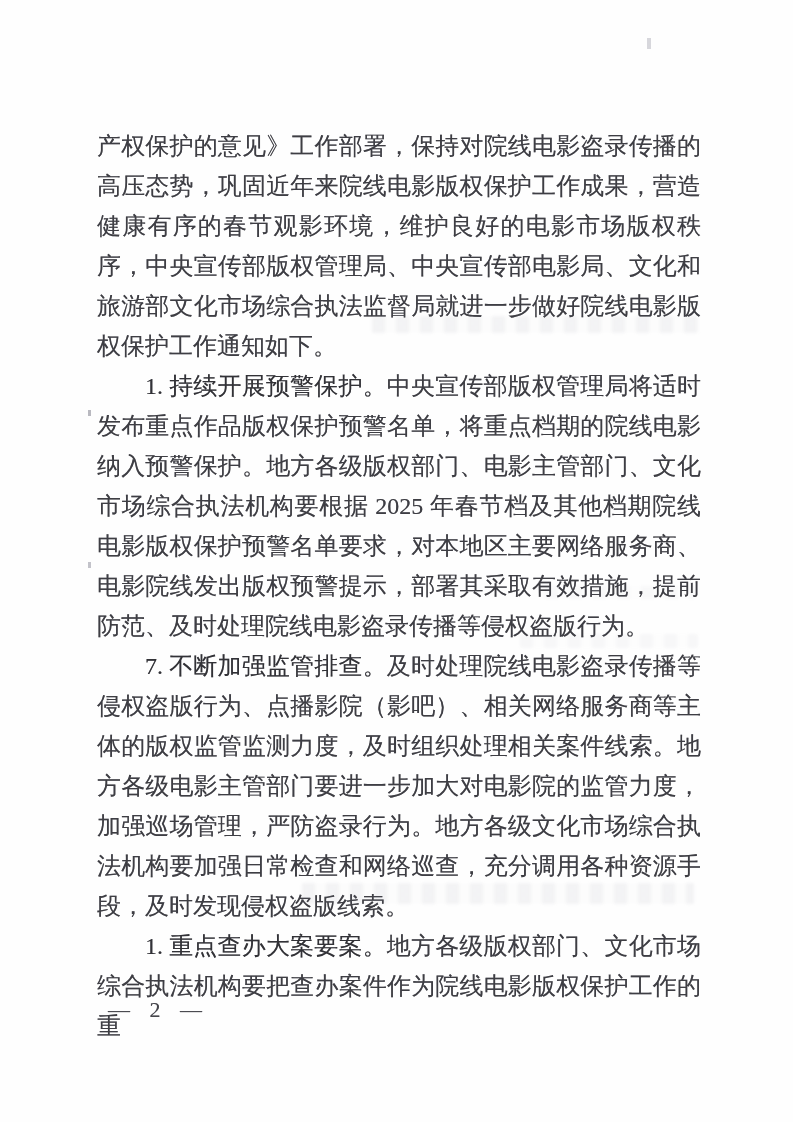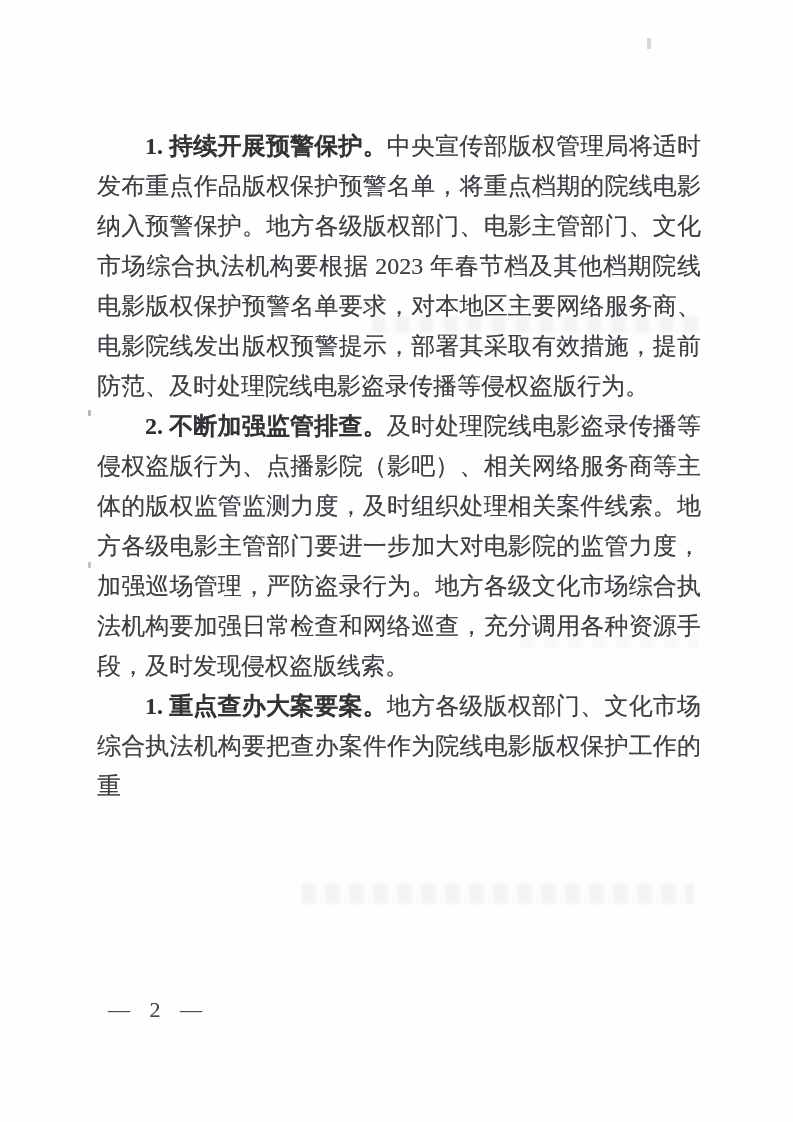--- a/index.html
+++ b/index.html
@@ -31,21 +31,21 @@
     text-shadow: 0 0 0.5px rgba(62,62,68,0.55);
   }
   .para {
     margin: 0;
     text-indent: 2em;
   }
   .para.no-indent {
     text-indent: 0;
   }
   .para .lead {
-    font-weight: 700;
+    font-weight: 400;
     color: #323237;
   }
   
   .page-number {
     position: absolute;
     left: 108px;
     top: 997px;
     font-size: 22px;
     line-height: 26px;
     color: #46464c;
@@ -80,24 +80,25 @@
   .speck-2 { left: 88px;  top: 410px; width: 3px; height: 6px; background: #b9b9c0; }
   .speck-3 { left: 88px;  top: 562px; width: 3px; height: 6px; background: #c3c3ca; }
 </style>
 </head>
 <body>
 
 <div class="page">
 
   <main class="body-text">
 
+    <p class="para no-indent"><b class="lead"></b><span>产权保护的意见》工作部署，保持对院线电影盗录传播的高压态势，巩固近年来院线电影版权保护工作成果，营造健康有序的春节观影环境，维护良好的电影市场版权秩序，中央宣传部版权管理局、中央宣传部电影局、文化和旅游部文化市场综合执法监督局就进一步做好院线电影版权保护工作通知如下。</span></p>
 
-    <p class="para"><b class="lead">1. 持续开展预警保护。</b><span>中央宣传部版权管理局将适时发布重点作品版权保护预警名单，将重点档期的院线电影纳入预警保护。地方各级版权部门、电影主管部门、文化市场综合执法机构要根据 2023 年春节档及其他档期院线电影版权保护预警名单要求，对本地区主要网络服务商、电影院线发出版权预警提示，部署其采取有效措施，提前防范、及时处理院线电影盗录传播等侵权盗版行为。</span></p>
+    <p class="para"><b class="lead">1. 持续开展预警保护。</b><span>中央宣传部版权管理局将适时发布重点作品版权保护预警名单，将重点档期的院线电影纳入预警保护。地方各级版权部门、电影主管部门、文化市场综合执法机构要根据 2025 年春节档及其他档期院线电影版权保护预警名单要求，对本地区主要网络服务商、电影院线发出版权预警提示，部署其采取有效措施，提前防范、及时处理院线电影盗录传播等侵权盗版行为。</span></p>
 
-    <p class="para"><b class="lead">2. 不断加强监管排查。</b><span>及时处理院线电影盗录传播等侵权盗版行为、点播影院（影吧）、相关网络服务商等主体的版权监管监测力度，及时组织处理相关案件线索。地方各级电影主管部门要进一步加大对电影院的监管力度，加强巡场管理，严防盗录行为。地方各级文化市场综合执法机构要加强日常检查和网络巡查，充分调用各种资源手段，及时发现侵权盗版线索。</span></p>
+    <p class="para"><b class="lead">7. 不断加强监管排查。</b><span>及时处理院线电影盗录传播等侵权盗版行为、点播影院（影吧）、相关网络服务商等主体的版权监管监测力度，及时组织处理相关案件线索。地方各级电影主管部门要进一步加大对电影院的监管力度，加强巡场管理，严防盗录行为。地方各级文化市场综合执法机构要加强日常检查和网络巡查，充分调用各种资源手段，及时发现侵权盗版线索。</span></p>
 
     <p class="para"><b class="lead">1. 重点查办大案要案。</b><span>地方各级版权部门、文化市场综合执法机构要把查办案件作为院线电影版权保护工作的重</span></p>
 
   </main>
 
   <footer>
     <span class="page-number">— 2 —</span>
   </footer>
 
   <div class="ghost ghost-1"></div>

